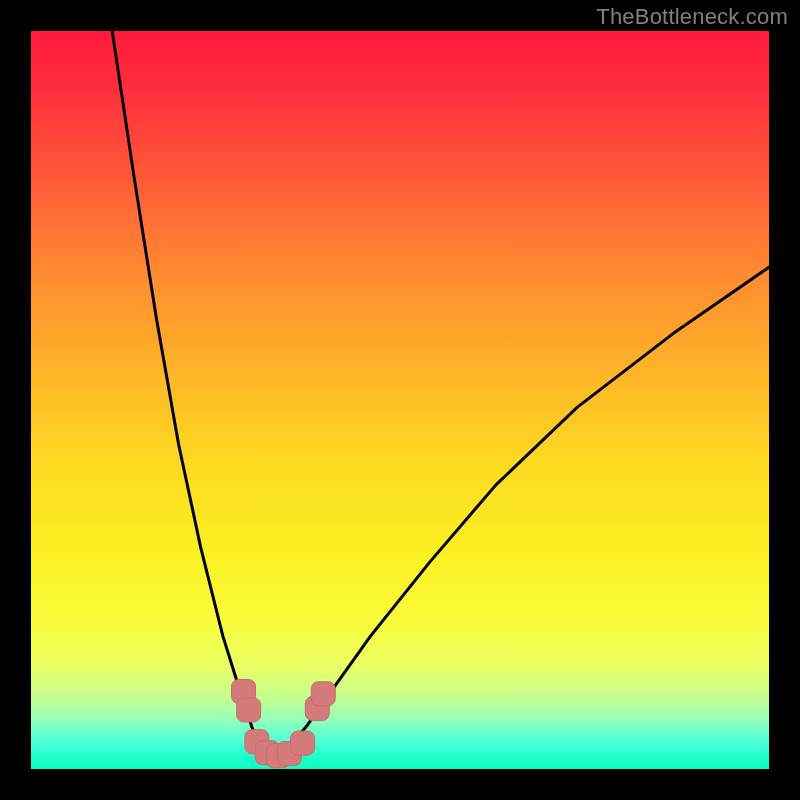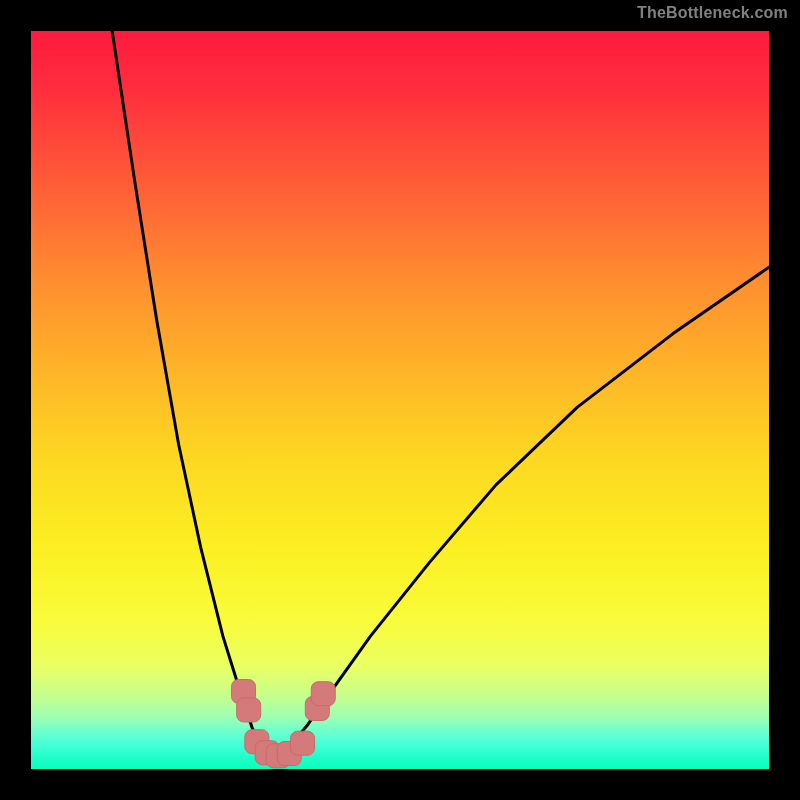--- a/index.html
+++ b/index.html
@@ -56,22 +56,22 @@
     top: 0;
     left: 0;
     width: 100%;
     height: 100%;
   }
   .watermark {
     position: absolute;
     top: 4px;
     right: 12px;
     color: #808080;
-    font-size: 16px;
-    font-weight: 700;
+    font-size: 22px;
+    font-weight: 400;
     letter-spacing: 0.2px;
     user-select: none;
   }
 </style>
 </head>
 <body>
 
 <div class="frame">
   <div class="plot-area">
     <div class="gradient"></div>

